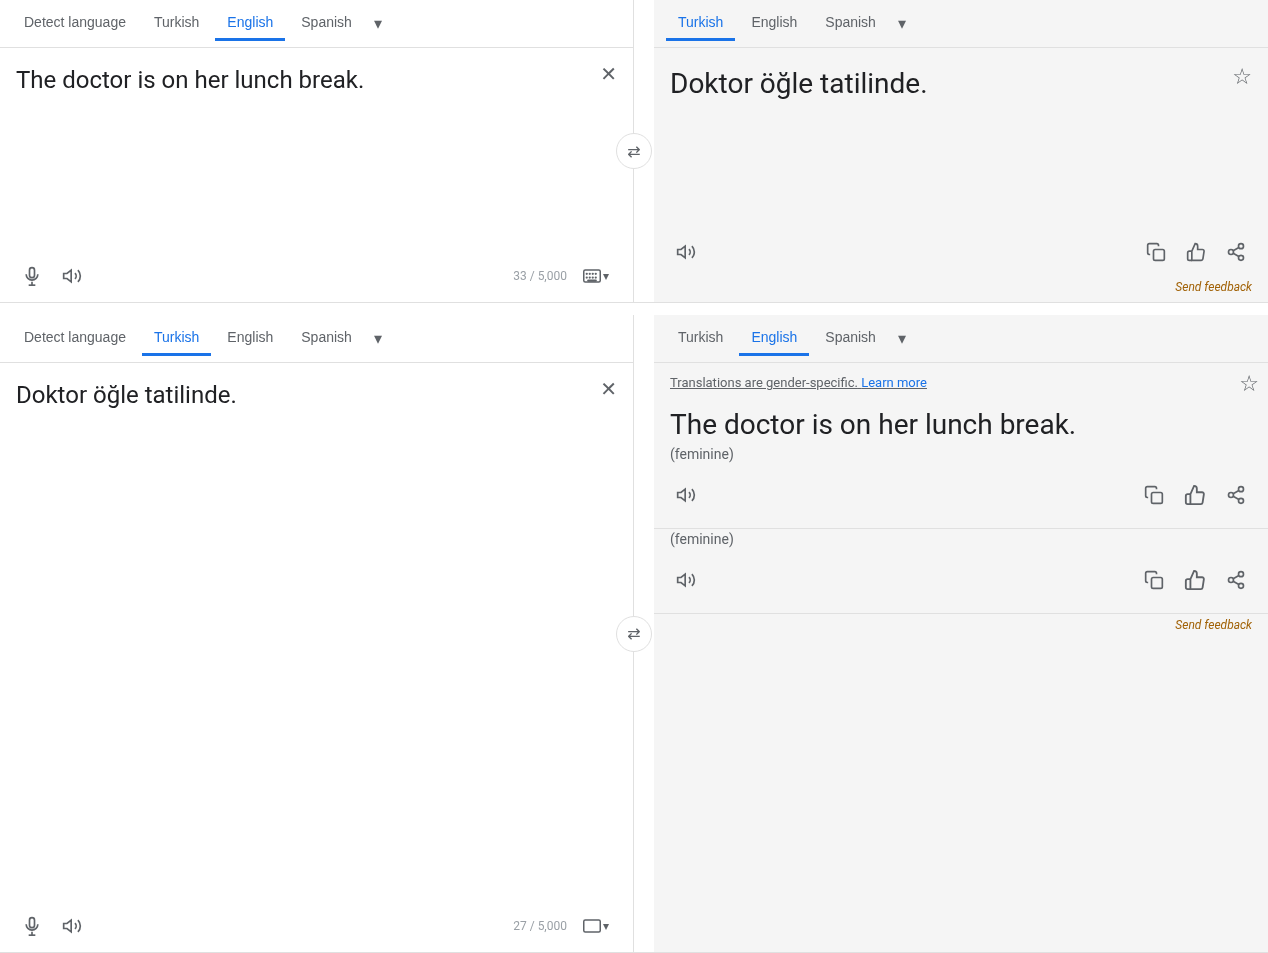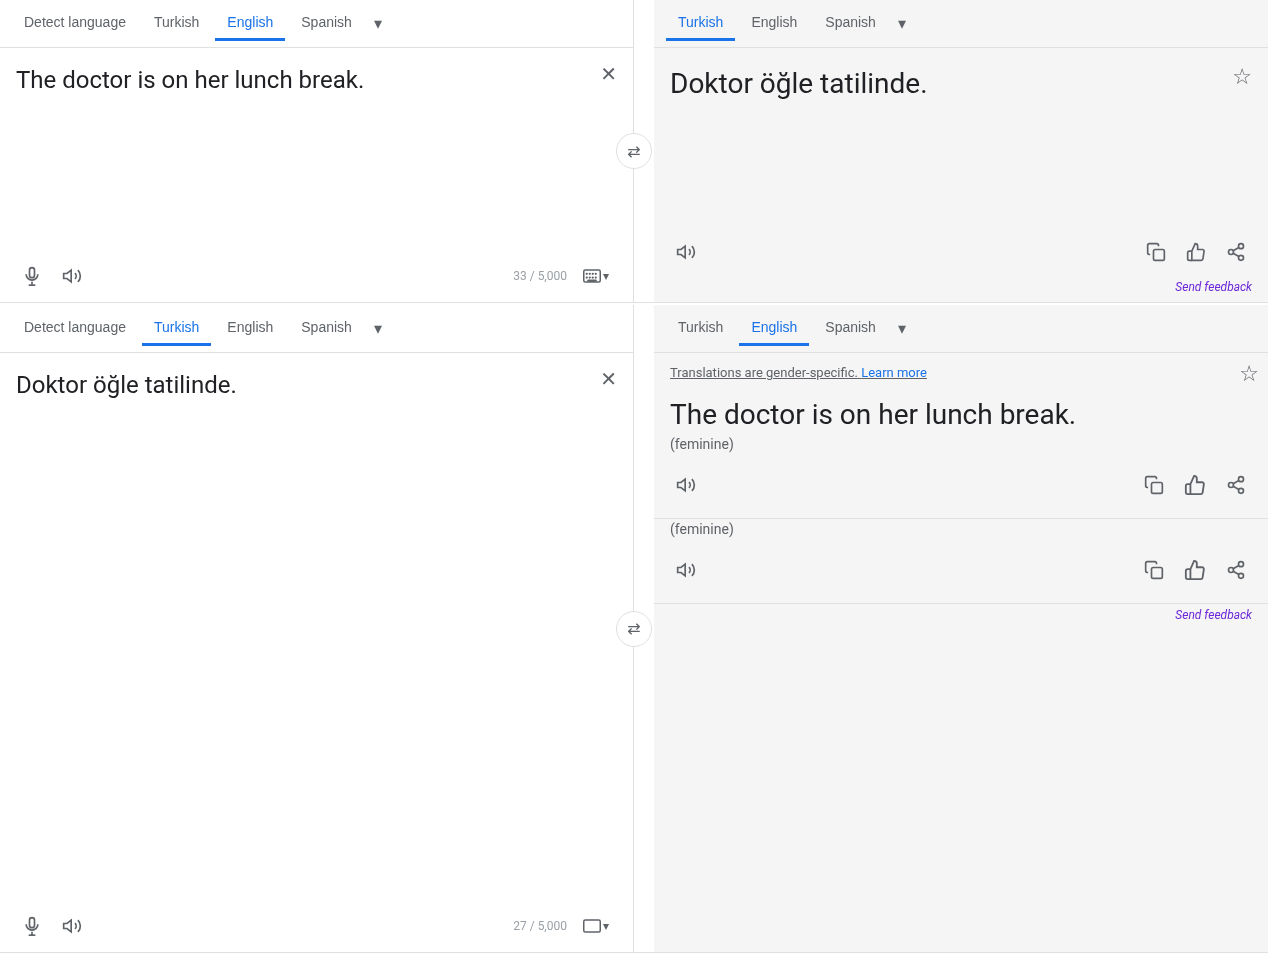--- a/index.html
+++ b/index.html
@@ -8,21 +8,21 @@
       background: #fff;
       color: #202124;
       font-size: 14px;
     }
 
     .page-wrapper {
       width: 1268px;
       min-height: 953px;
       display: flex;
       flex-direction: column;
-      gap: 2px;
+      gap: 12px;
     }
 
     .source-panel {
       width: 634px;
       border-right: 1px solid #e0e0e0;
       display: flex;
       flex-direction: column;
     }
 
     .target-panel {
@@ -164,21 +164,21 @@
 
     .feedback-row {
       text-align: right;
       padding: 4px 16px 8px 0;
       color: #5f6368;
       font-size: 12px;
       font-style: italic;
     }
 
     .feedback-link {
-      color: #6d28d9;
+      color: #a16207;
       text-decoration: none;
       font-style: italic;
       cursor: pointer;
     }
 
     
     .gender-notice {
       font-size: 13px;
       color: #5f6368;
       padding: 12px 9px 4px 16px;

